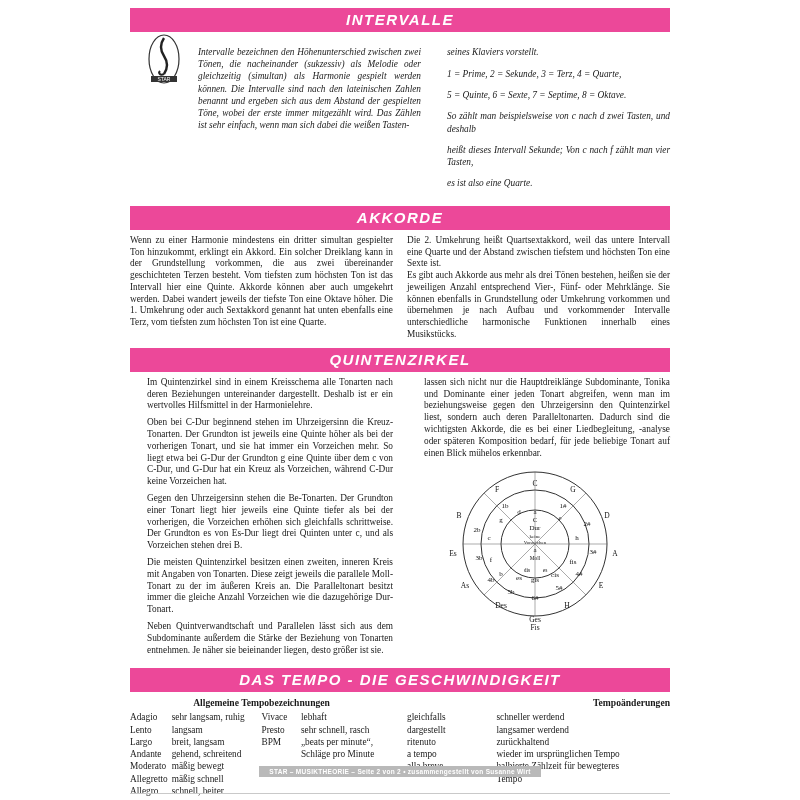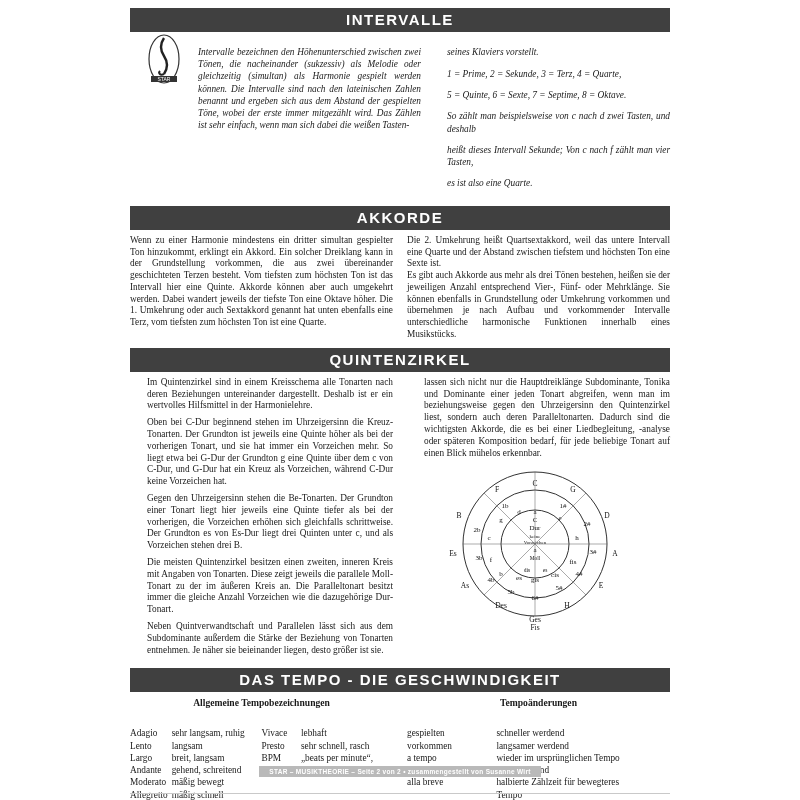--- a/index.html
+++ b/index.html
@@ -8,29 +8,30 @@
     background:#ffffff;
     font-family:"Liberation Serif", serif;
     color:#1a1a1a;
     overflow:hidden;
   }
   .page{position:relative;width:800px;height:800px;}
 
   .content{position:absolute;left:130px;top:8px;width:540px;}
 
   .section-bar{
-    background:#404040;
+    background:#ec4899;
     text-align:center;
     color:#ffffff;
     font-family:"Liberation Sans", sans-serif;
     font-weight:bold;
     letter-spacing:1.5px;
     font-size:15px;
     padding:3px 0 4px 0;
     margin:0 0 5px 0;
+    font-style:italic;
   }
   .section-bar.tall{font-size:15px;}
 
   .twocol{
     display:flex;
     gap:14px;
     font-size:9.3px;
     line-height:1.27;
     text-align:justify;
   }
@@ -56,21 +57,21 @@
   .qz-wrap{display:flex;gap:14px;font-size:9.3px;line-height:1.27;text-align:justify;}
   .qz-wrap .col{width:50%;}
   .qz-wrap p{margin:0 0 5px 17px;}
   .circle-area{position:relative;height:175px;margin-top:4px;}
 
   
   .tempo{display:flex;gap:14px;margin-top:2px;}
   .tempo .col{width:50%;}
   .tbl-title{
     font-family:"Liberation Serif",serif;
-    font-weight:bold;font-size:9.6px;text-align:center;margin-bottom:19px;
+    font-weight:bold;font-size:9.6px;text-align:center;margin-bottom:3px;
   }
   table.kv{border-collapse:collapse;width:100%;font-size:9.3px;}
   table.kv td{padding:0 4px 0 0;vertical-align:top;line-height:1.32;}
   td.c1{width:30%;}
   td.c2{width:70%;}
   .tempo-inner{display:flex;}
   .tempo-inner .half{width:50%;}
 
   .footer{
     position:absolute;left:0;right:0;bottom:22px;text-align:center;
@@ -268,38 +269,38 @@
                 <tr>
                       <td class="c1"></td>
                       <td class="c2">Schläge pro Minute</td>
                     </tr>
               </tbody>
                 </table>
             </div>
           </div>
         </div>
         <div class="col">
-          <div class="tbl-title" style="text-align:center">Tempoänderungen</div>
+          <div class="tbl-title" style="text-align:right">Tempoänderungen</div>
           <table class="kv">
             <tbody>
                 <tr>
-                  <td class="c1" style="width:34%">gespielten</td>
+                  <td class="c1" style="width:34%">gleichfalls</td>
                   <td class="c2">schneller werdend</td>
                 </tr>
             <tr>
-                  <td class="c1" style="width:34%">vorkommen</td>
+                  <td class="c1" style="width:34%">dargestellt</td>
                   <td class="c2">langsamer werdend</td>
+                </tr>
+            <tr>
+                  <td class="c1" style="width:34%">ritenuto</td>
+                  <td class="c2">zurückhaltend</td>
                 </tr>
             <tr>
                   <td class="c1" style="width:34%">a tempo</td>
                   <td class="c2">wieder im ursprünglichen Tempo</td>
-                </tr>
-            <tr>
-                  <td class="c1" style="width:34%">ritenuto</td>
-                  <td class="c2">zurückhaltend</td>
                 </tr>
             <tr>
                   <td class="c1" style="width:34%">alla breve</td>
                   <td class="c2">halbierte Zählzeit für bewegteres</td>
                 </tr>
             <tr>
                   <td class="c1" style="width:34%"></td>
                   <td class="c2">Tempo</td>
                 </tr>
           </tbody>

